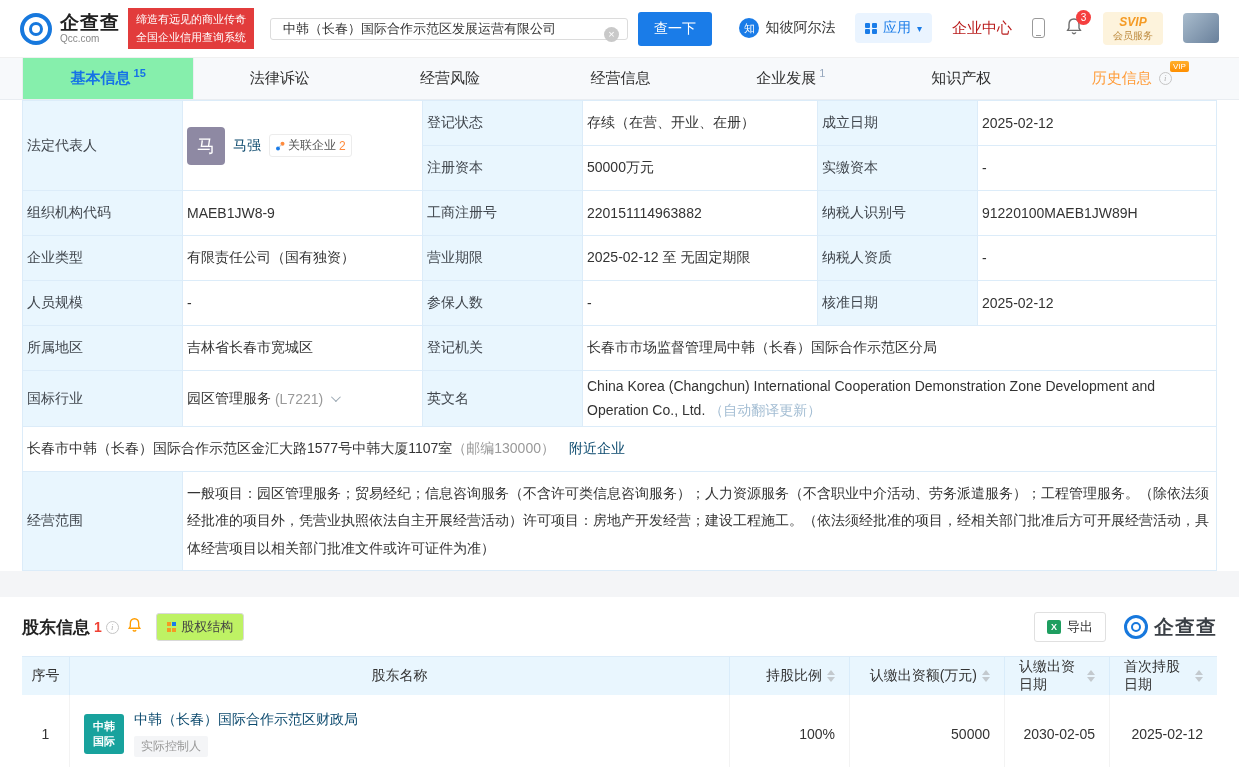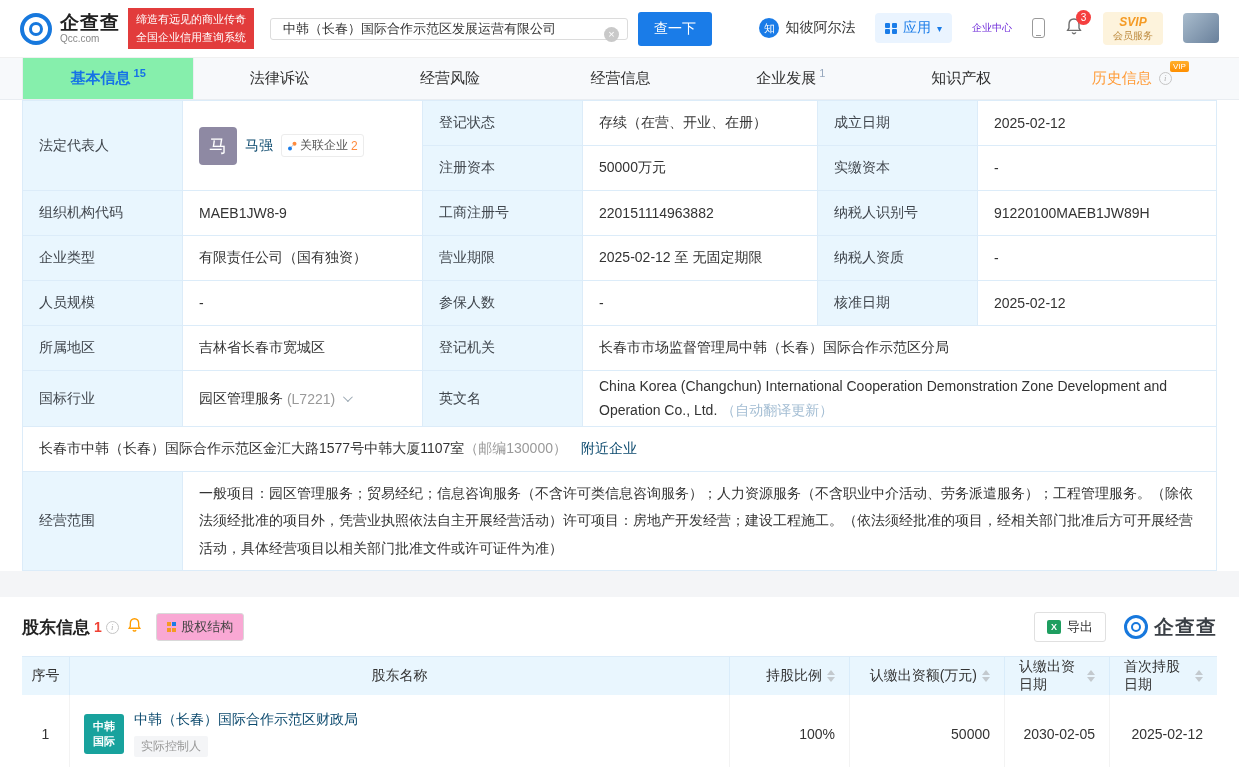--- a/index.html
+++ b/index.html
@@ -31,21 +31,21 @@
             border:none; border-radius:3px; font-size:14px; cursor:pointer; font-family:inherit; }
   .hdr-right { margin-left:auto; display:flex; align-items:center; gap:20px; }
   .zhibi { display:flex; align-items:center; gap:6px; font-size:14px; color:#333; cursor:pointer; }
   .zhibi-ic { width:20px; height:20px; border-radius:50%; background:#1a7ce8; color:#fff;
               font-size:11px; display:flex; align-items:center; justify-content:center; }
   .apps { display:flex; align-items:center; gap:6px; background:#eaf4ff; color:#1a7ce8;
           font-size:14px; border-radius:4px; padding:6px 10px; cursor:pointer; }
   .grid-ic { display:grid; grid-template-columns:5px 5px; grid-template-rows:5px 5px; gap:1.5px; }
   .grid-ic i { background:#1a7ce8; border-radius:1px; }
   .caret { font-size:10px; color:#1a7ce8; }
-  .ent-center { font-size:10px; color:#6d28d9; cursor:pointer; }
+  .ent-center { font-size:15px; color:#b91c1c; cursor:pointer; }
   .mobile-ic { width:13px; height:20px; border:1.6px solid #9a9a9a; border-radius:3px; position:relative; cursor:pointer;}
   .mobile-ic::after{ content:""; position:absolute; bottom:1px; left:3px; right:3px; height:1.6px; background:#9a9a9a;}
   .bell-wrap { position:relative; cursor:pointer; }
   .bell-badge { position:absolute; top:-7px; right:-8px; background:#f53f3f; color:#fff;
                 font-size:10px; min-width:15px; height:15px; line-height:15px; border-radius:8px;
                 text-align:center; padding:0 3px; }
   .svip { background:#fdf3dc; border-radius:4px; padding:3px 10px; text-align:center;
           line-height:1.2; cursor:pointer; }
   .svip-t { font-size:12px; font-weight:bold; color:#f59a23; font-style:italic; }
   .svip-b { font-size:10px; color:#bd8a3e; }
@@ -65,21 +65,21 @@
   .vip-badge { position:absolute; top:3px; right:28px; background:linear-gradient(180deg,#ffb02e,#ff8f00);
                color:#fff; font-size:8px; padding:0 3px; border-radius:2px; line-height:11px; }
   .info-ic { width:13px; height:13px; border:1px solid #c5c5c5; border-radius:50%; color:#b5b5b5;
              font-size:9px; line-height:11px; text-align:center; display:inline-block; margin-left:4px;
              font-style:italic; font-family:"Liberation Serif",serif; }
 
   
   .bt { margin:0 22px; border:1px solid #dcecf9; }
   .bt-row { display:flex; border-bottom:1px solid #dcecf9; }
   .bt-row:last-child { border-bottom:none; }
-  .cell { display:flex; align-items:center; padding:6px 16px; border-right:1px solid #dcecf9;
+  .cell { display:flex; align-items:center; padding:6px 4px; border-right:1px solid #dcecf9;
           font-size:14px; color:#333; overflow:hidden; }
   .cell:last-child { border-right:none; }
   .lbl { background:#e9f6fe; color:#40464d; flex:0 0 160px; }
   .w240 { flex:0 0 240px; } .w235 { flex:0 0 235px; }
   .grow { flex:1 1 auto; }
   .h45 { height:45px; } .h56 { height:56px; } .h90 { height:90px; } .h98 { height:98px; }
   .sub { flex:1 1 auto; display:flex; flex-direction:column; padding:0; border-right:none; }
   .sub-row { display:flex; flex:1 1 0; border-bottom:1px solid #dcecf9; }
   .sub-row:last-child { border-bottom:none; }
   .link { color:#0c4a6e; text-decoration:none; cursor:pointer; }
@@ -101,21 +101,21 @@
   .band { height:26px; background:#f4f5f7; }
 
   
   .sh { padding:13px 22px 0; background:#fff; }
   .sh-head { display:flex; align-items:center; height:34px; }
   .sh-title { font-size:17px; font-weight:bold; color:#222; }
   .sh-cnt { color:#f04134; font-size:14px; font-weight:bold; margin-left:4px; }
   .bell-o { margin-left:8px; cursor:pointer; }
   .equity-btn { margin-left:14px; display:inline-flex; align-items:center; gap:5px;
                 border:1px solid #d9d9d9; border-radius:3px; padding:4px 10px; font-size:13px;
-                color:#444; background:#f9a8d4; cursor:pointer; font-family:inherit; }
+                color:#444; background:#bef264; cursor:pointer; font-family:inherit; }
   .eq-ic { display:grid; grid-template-columns:4px 4px; grid-template-rows:4px 4px; gap:1.5px; }
   .eq-ic i { background:#f59a23; }
   .eq-ic i:nth-child(2){ background:#1a7ce8; }
   .sh-right { margin-left:auto; display:flex; align-items:center; gap:18px; }
   .export-btn { display:inline-flex; align-items:center; gap:6px; border:1px solid #e0e0e0;
                 border-radius:3px; padding:5px 12px; font-size:13px; color:#333; background:#fff;
                 cursor:pointer; font-family:inherit; }
   .xls-ic { width:14px; height:14px; background:#1e9e60; border-radius:2px; color:#fff; font-size:9px;
             font-weight:bold; display:flex; align-items:center; justify-content:center; }
   .wm { display:flex; align-items:center; gap:6px; }

